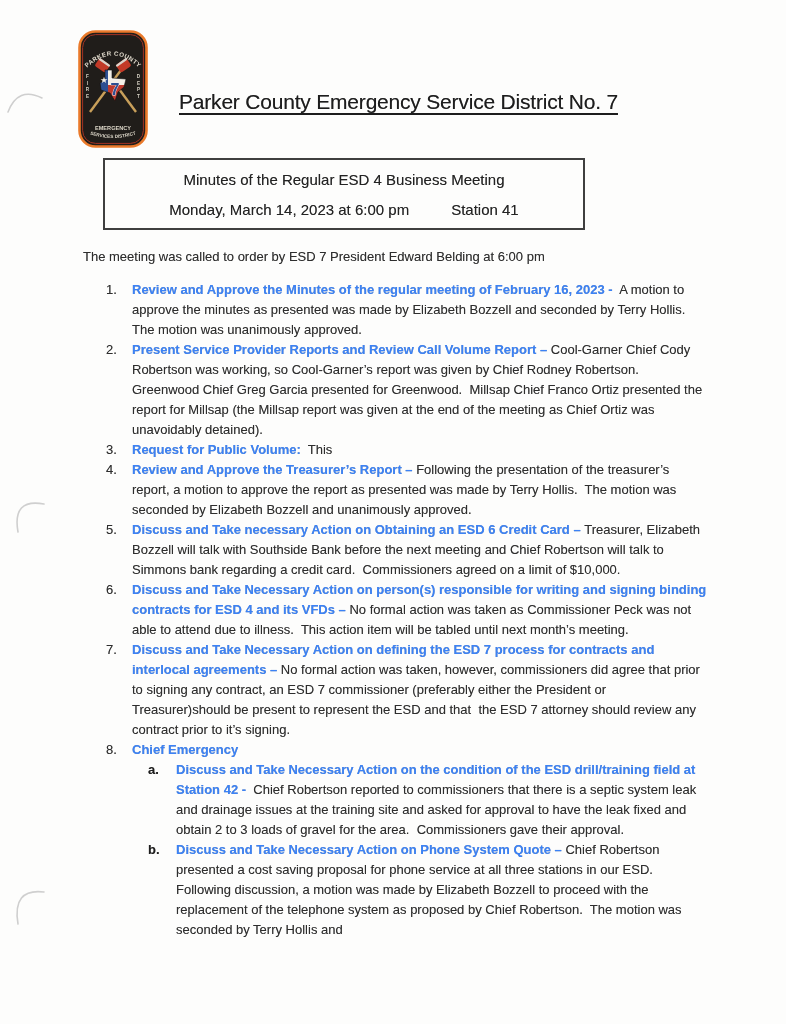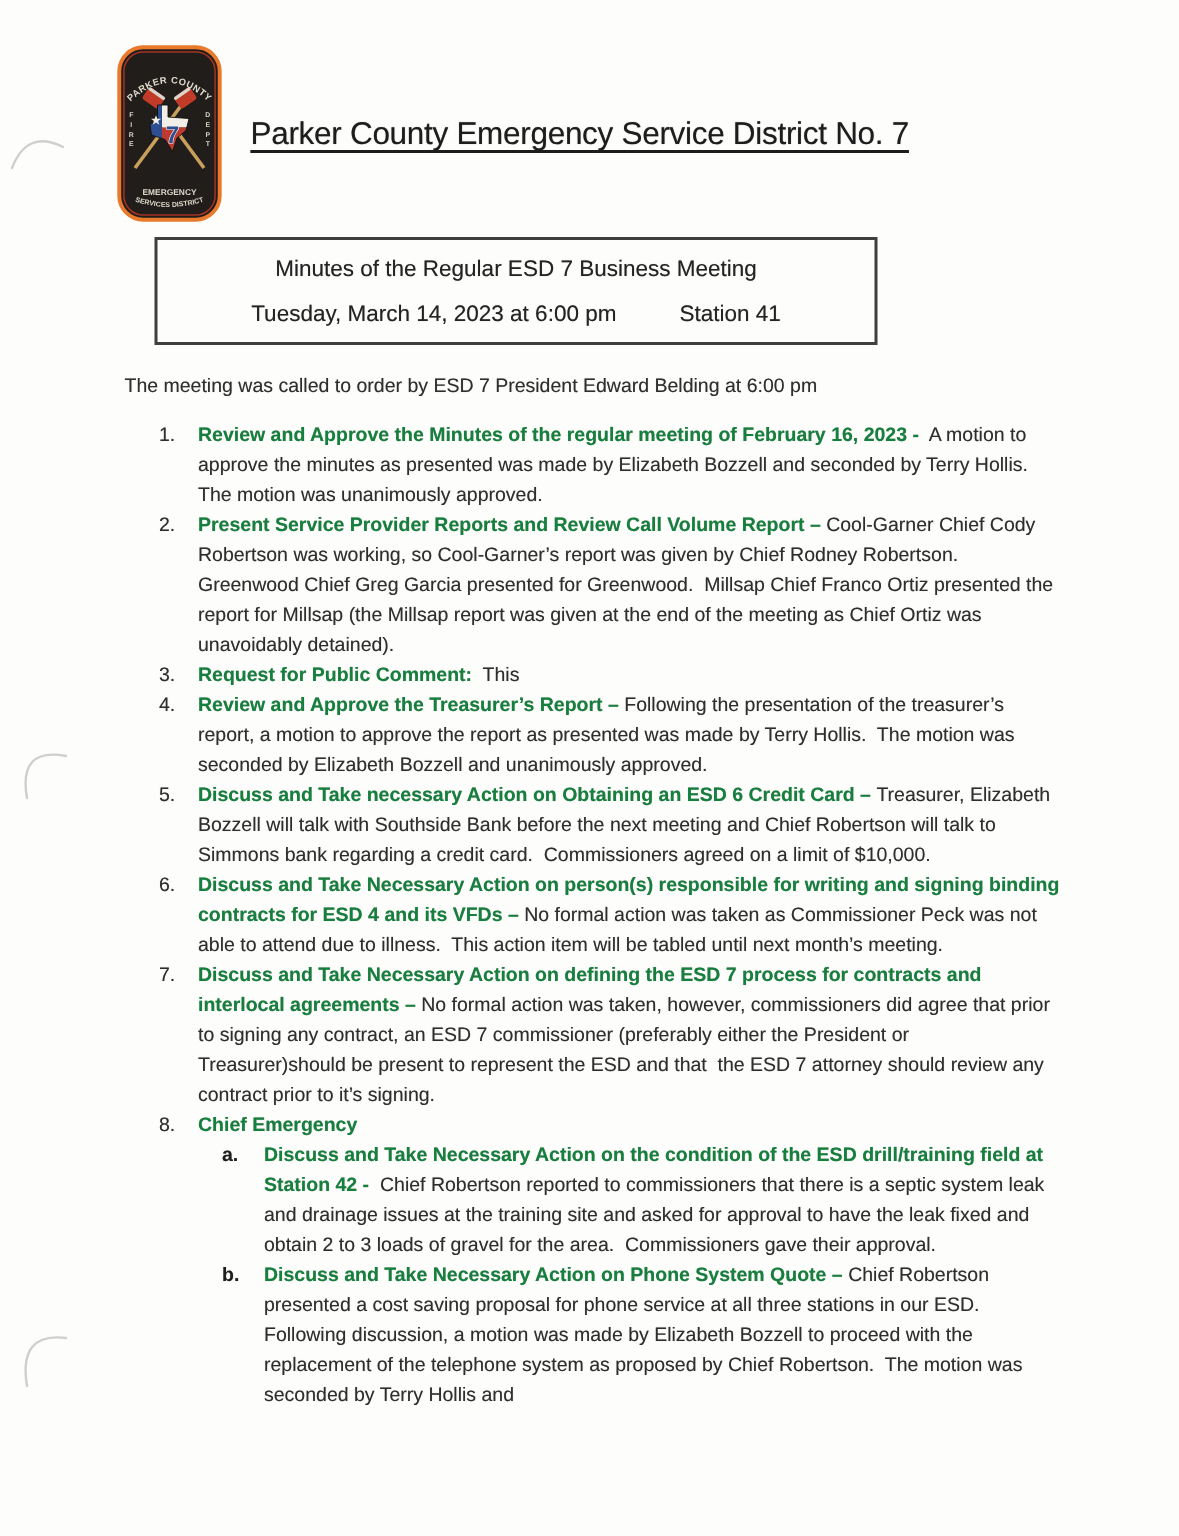--- a/index.html
+++ b/index.html
@@ -6,21 +6,21 @@
   .page{
     position:relative;width:786px;height:1024px;background:#fdfdfc;
     font-family:"Liberation Sans",sans-serif;color:#2e2e2e;overflow:hidden;
   }
   
   .arc{position:absolute;pointer-events:none;}
   .arc path{stroke:#c7c7c7;stroke-width:1.6;fill:none;stroke-linecap:round;opacity:.85;}
   
   .logo{position:absolute;left:78px;top:30px;width:70px;height:118px;}
   .title{
-    position:absolute;left:167px;top:78px;margin:0;
+    position:absolute;left:167px;top:78px;margin:12px;
     font-size:21px;font-weight:500;letter-spacing:-.2px;color:#1d1d1d;
     text-decoration:underline;text-decoration-thickness:1.5px;text-underline-offset:4px;
     text-shadow:0 0 .6px rgba(40,40,40,.6);white-space:nowrap;
   }
   .address{
     position:absolute;left:225px;top:113px;
     font-size:12.5px;font-style:italic;font-weight:700;color:#3a3a3a;white-space:nowrap;
   }
   .meeting-box{
     position:absolute;left:103px;top:158px;width:478px;height:68px;
@@ -34,21 +34,21 @@
   .content{
     position:absolute;left:83px;top:247px;width:624px;
     font-size:13px;line-height:20px;color:#2e2e2e;
     text-shadow:0 0 .5px rgba(60,60,60,.45);
   }
   .content p{margin:0 0 13px 0;white-space:pre-wrap;}
   .list{margin-left:23px;}
   .item{display:flex;align-items:flex-start;}
   .marker{width:26px;flex:none;}
   .itext{flex:1;min-width:0;}
-  .bt{font-weight:700;color:#15803d;white-space:pre-wrap;}
+  .bt{font-weight:700;color:#3b82f6;white-space:pre-wrap;}
   .rt{white-space:pre-wrap;}
   .sub{margin-left:16px;}
   .sub .marker{width:28px;font-weight:700;color:#1e1e1e;}
 </style>
 </head>
 <body>
 
 <div class="page">
 
   <svg class="arc" style="left:6px;top:84px;" width="42" height="34" viewBox="0 0 42 34">
@@ -103,44 +103,44 @@
     <text x="60.5" y="44" font-size="4.6" font-weight="700" fill="#d9d3c6" style="writing-mode:vertical-lr;text-orientation:upright;" letter-spacing="1.5" font-family="Liberation Sans, sans-serif">DEPT</text>
     <text x="35" y="100" text-anchor="middle" font-size="5.6" font-weight="700" fill="#ded8ca" font-family="Liberation Sans, sans-serif">EMERGENCY</text>
     <text font-size="4.7" font-weight="700" fill="#ded8ca" font-family="Liberation Sans, sans-serif">
       <textPath href="#arcBottom" startOffset="50%" text-anchor="middle">SERVICES DISTRICT</textPath>
     </text>
   </svg>
 
   <h1 class="title">Parker County Emergency Service District No. 7</h1>
 
   <div class="meeting-box">
-    <div class="box-line1">Minutes of the Regular ESD 7 Business Meeting</div>
+    <div class="box-line1">Minutes of the Regular ESD 4 Business Meeting</div>
     <div class="box-line2">
-      <span>Tuesday, March 14, 2023 at 6:00 pm</span><span class="loc">Station 41</span>
+      <span>Monday, March 14, 2023 at 6:00 pm</span><span class="loc">Station 41</span>
     </div>
   </div>
 
   <main class="content">
     <p>The meeting was called to order by ESD 7 President Edward Belding at 6:00 pm</p>
 
     <div class="list">
 
       <div class="item">
         <span class="marker">1.</span>
         <div class="itext"><span class="bt">Review and Approve the Minutes of the regular meeting of February 16, 2023 - </span><span class="rt"> A motion to approve the minutes as presented was made by Elizabeth Bozzell and seconded by Terry Hollis.  The motion was unanimously approved.</span></div>
       </div>
 
       <div class="item">
         <span class="marker">2.</span>
         <div class="itext"><span class="bt">Present Service Provider Reports and Review Call Volume Report – </span><span class="rt">Cool-Garner Chief Cody Robertson was working, so Cool-Garner’s report was given by Chief Rodney Robertson.  Greenwood Chief Greg Garcia presented for Greenwood.  Millsap Chief Franco Ortiz presented the report for Millsap (the Millsap report was given at the end of the meeting as Chief Ortiz was unavoidably detained).</span></div>
       </div>
 
       <div class="item">
         <span class="marker">3.</span>
-        <div class="itext"><span class="bt">Request for Public Comment:</span><span class="rt">  This</span></div>
+        <div class="itext"><span class="bt">Request for Public Volume:</span><span class="rt">  This</span></div>
       </div>
 
       <div class="item">
         <span class="marker">4.</span>
         <div class="itext"><span class="bt">Review and Approve the Treasurer’s Report – </span><span class="rt">Following the presentation of the treasurer’s report, a motion to approve the report as presented was made by Terry Hollis.  The motion was seconded by Elizabeth Bozzell and unanimously approved.</span></div>
       </div>
 
       <div class="item">
         <span class="marker">5.</span>
         <div class="itext"><span class="bt">Discuss and Take necessary Action on Obtaining an ESD 6 Credit Card – </span><span class="rt">Treasurer, Elizabeth Bozzell will talk with Southside Bank before the next meeting and Chief Robertson will talk to Simmons bank regarding a credit card.  Commissioners agreed on a limit of $10,000.</span></div>

